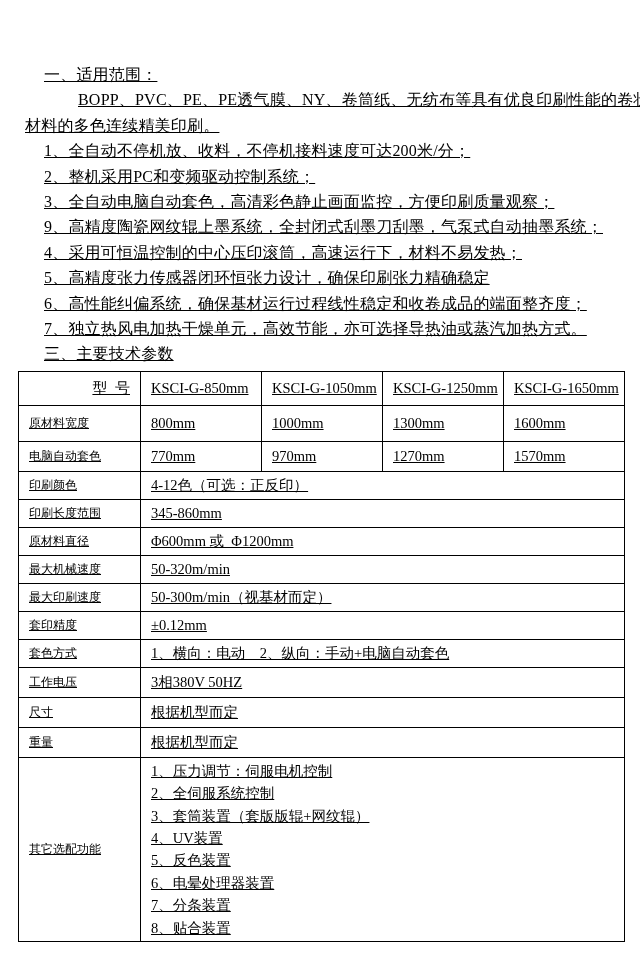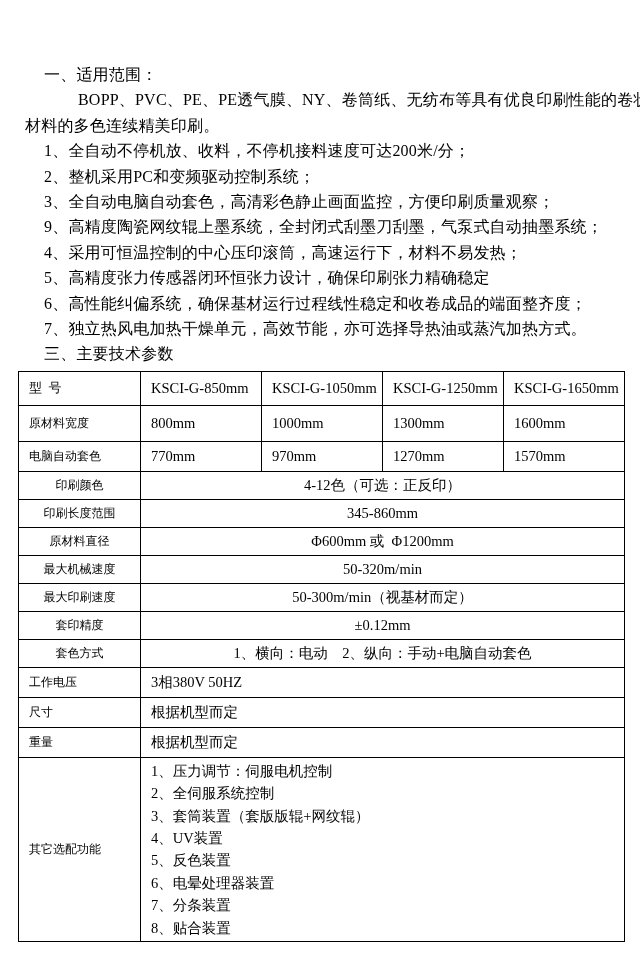--- a/index.html
+++ b/index.html
@@ -12,20 +12,21 @@
     height: 969px;
     overflow: hidden;
     font-family: "Liberation Serif", "DejaVu Serif", serif;
     color: #000000;
   }
   .page {
     box-sizing: border-box;
     width: 640px;
     height: 969px;
     padding: 62px 25px 0 25px;
+    text-decoration: underline;
   }
   
   .intro .line {
     font-size: 16px;
     line-height: 25.4px;
     white-space: nowrap;
     letter-spacing: 0.2px;
   }
   .indent1 { padding-left: 19px; }
   .indent2 { padding-left: 53px; }
@@ -43,30 +44,30 @@
     border: 1.5px solid #000000;
     padding: 0 10px;
     vertical-align: middle;
     overflow: hidden;
   }
   col.c-label  { width: 122px; }
   col.c-model  { width: 121px; }
   tr.r-header  { height: 34px; }
   tr.r-model-a { height: 36px; }
   tr.r-model-b { height: 30px; }
-  tr.r-spec    { height: 28px; text-align: center; }
+  tr.r-spec    { height: 28px; }
   tr.r-spec-lg { height: 30px; }
   tr.r-options { height: 184px; }
   td.label {
     font-size: 12px;
     white-space: pre;
   }
   td.label-center {
-    text-align: left;
-    font-size: 13px;
+    text-align: right;
+    font-size: 15px;
     white-space: pre;
   }
   td.val {
     font-size: 14.5px;
     white-space: pre;
   }
   td.options-cell { padding: 6px 10px; }
   .opt-line {
     font-size: 14.5px;
     line-height: 22.4px;

